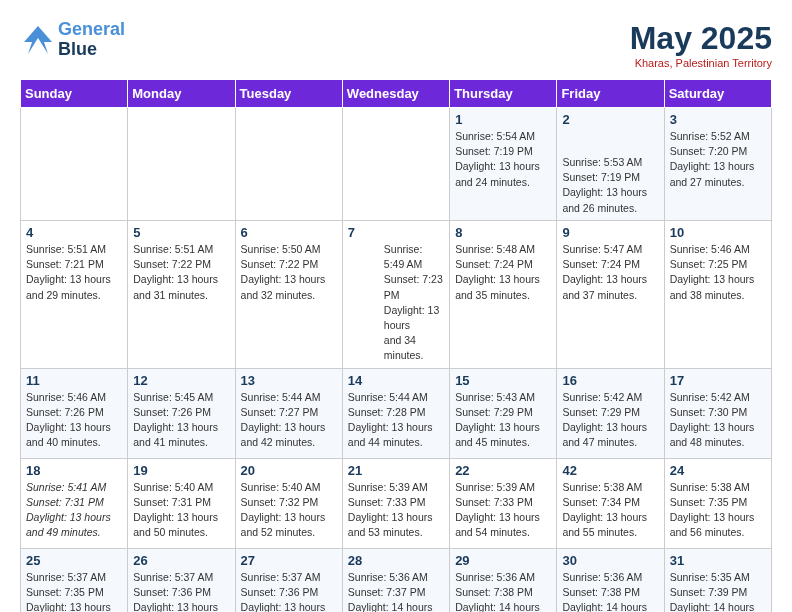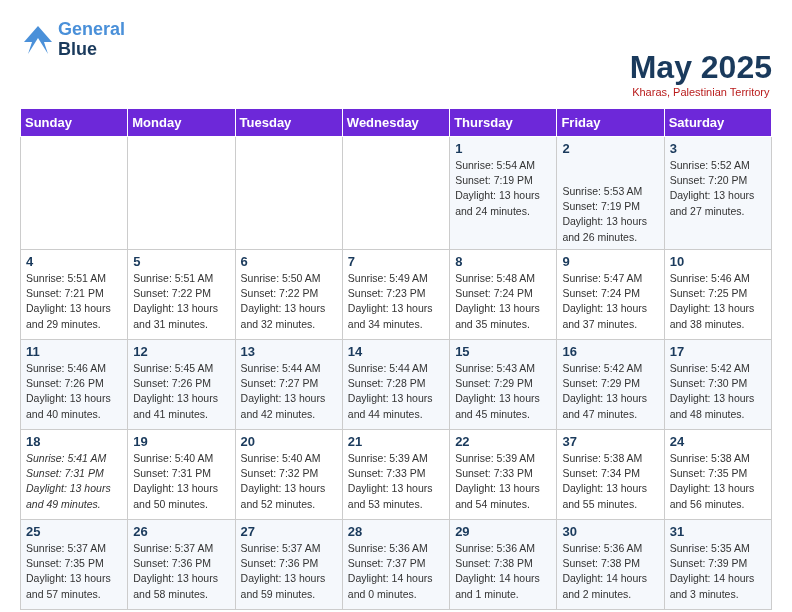--- a/index.html
+++ b/index.html
@@ -28,22 +28,21 @@
     }
     .logo-text span {
       color: #4a90d9;
     }
     .logo-icon {
       width: 36px;
       height: 36px;
       margin-right: 2px;
     }
     .title-block {
-      text-align: center;
-      margin-top: 29px;
+      text-align: right;
     }
     .month-title {
       font-size: 32px;
       font-weight: bold;
       color: #1a3a5c;
     }
     .subtitle {
       font-size: 11px;
       color: #b91c1c;
     }
@@ -166,21 +165,21 @@
         </td>
         <td>
           <span class="day-num">6</span>
           <div class="day-info" style="white-space: pre-line;">Sunrise: 5:50 AM
 Sunset: 7:22 PM
 Daylight: 13 hours
 and 32 minutes.</div>
         </td>
         <td>
           <span class="day-num">7</span>
-          <div class="day-info" style="white-space: pre-line;">Sunrise: 5:49 AM
+          <div class="day-info" style="white-space: pre-line; margin-left: 36px;">Sunrise: 5:49 AM
 Sunset: 7:23 PM
 Daylight: 13 hours
 and 34 minutes.</div>
         </td>
         <td>
           <span class="day-num">8</span>
           <div class="day-info" style="white-space: pre-line;">Sunrise: 5:48 AM
 Sunset: 7:24 PM
 Daylight: 13 hours
 and 35 minutes.</div>
@@ -281,21 +280,21 @@
 and 53 minutes.</div>
         </td>
         <td>
           <span class="day-num">22</span>
           <div class="day-info" style="white-space: pre-line;">Sunrise: 5:39 AM
 Sunset: 7:33 PM
 Daylight: 13 hours
 and 54 minutes.</div>
         </td>
         <td>
-          <span class="day-num">37</span>
+          <span class="day-num">42</span>
           <div class="day-info" style="white-space: pre-line;">Sunrise: 5:38 AM
 Sunset: 7:34 PM
 Daylight: 13 hours
 and 55 minutes.</div>
         </td>
         <td>
           <span class="day-num">24</span>
           <div class="day-info" style="white-space: pre-line;">Sunrise: 5:38 AM
 Sunset: 7:35 PM
 Daylight: 13 hours

